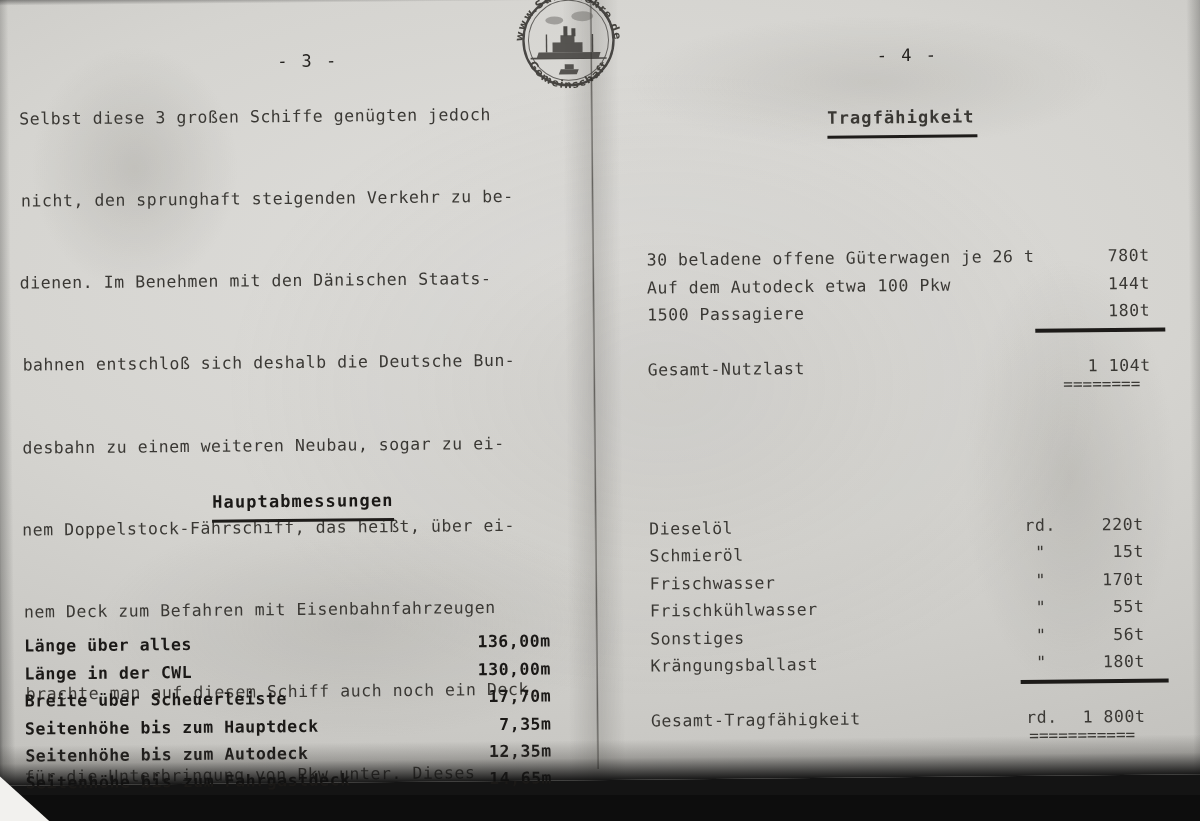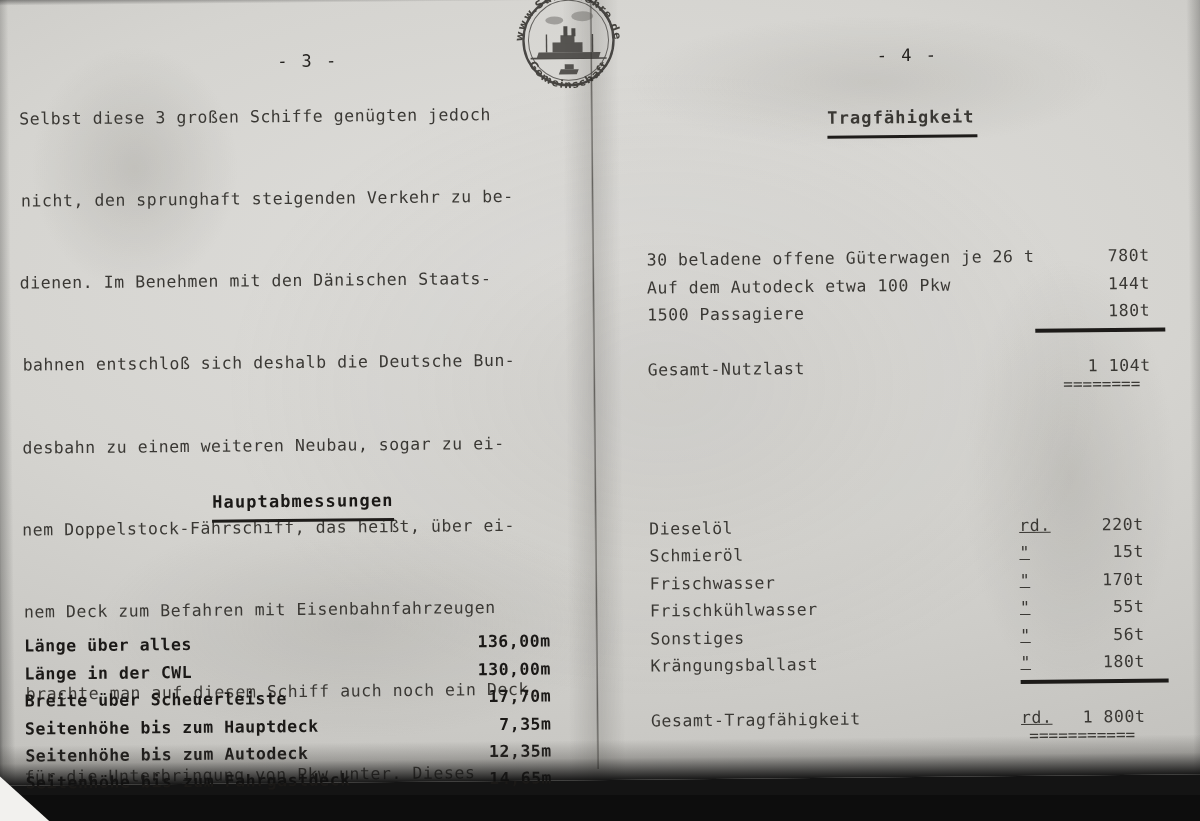--- a/index.html
+++ b/index.html
@@ -140,21 +140,21 @@
     font-size:16.5px;
     letter-spacing:.55px;
   }
   table.spec td{
     padding:0;
     height:27.4px;
     vertical-align:baseline;
     white-space:pre;
   }
   td.label{ text-align:left; }
-  td.pre{ text-align:left; padding-right:10px; width:42px;text-decoration:underline;}
+  td.pre{ text-align:center; padding-right:10px; width:42px;}
   td.num{ text-align:right; width:72px; }
   td.unit{ text-align:left; padding-left:10px; width:44px; }
 
   .sumline{
     height:4px;background:#1d1b19;
   }
   .dblline{
     letter-spacing:0px;
     font-size:16px;
     line-height:10px;

